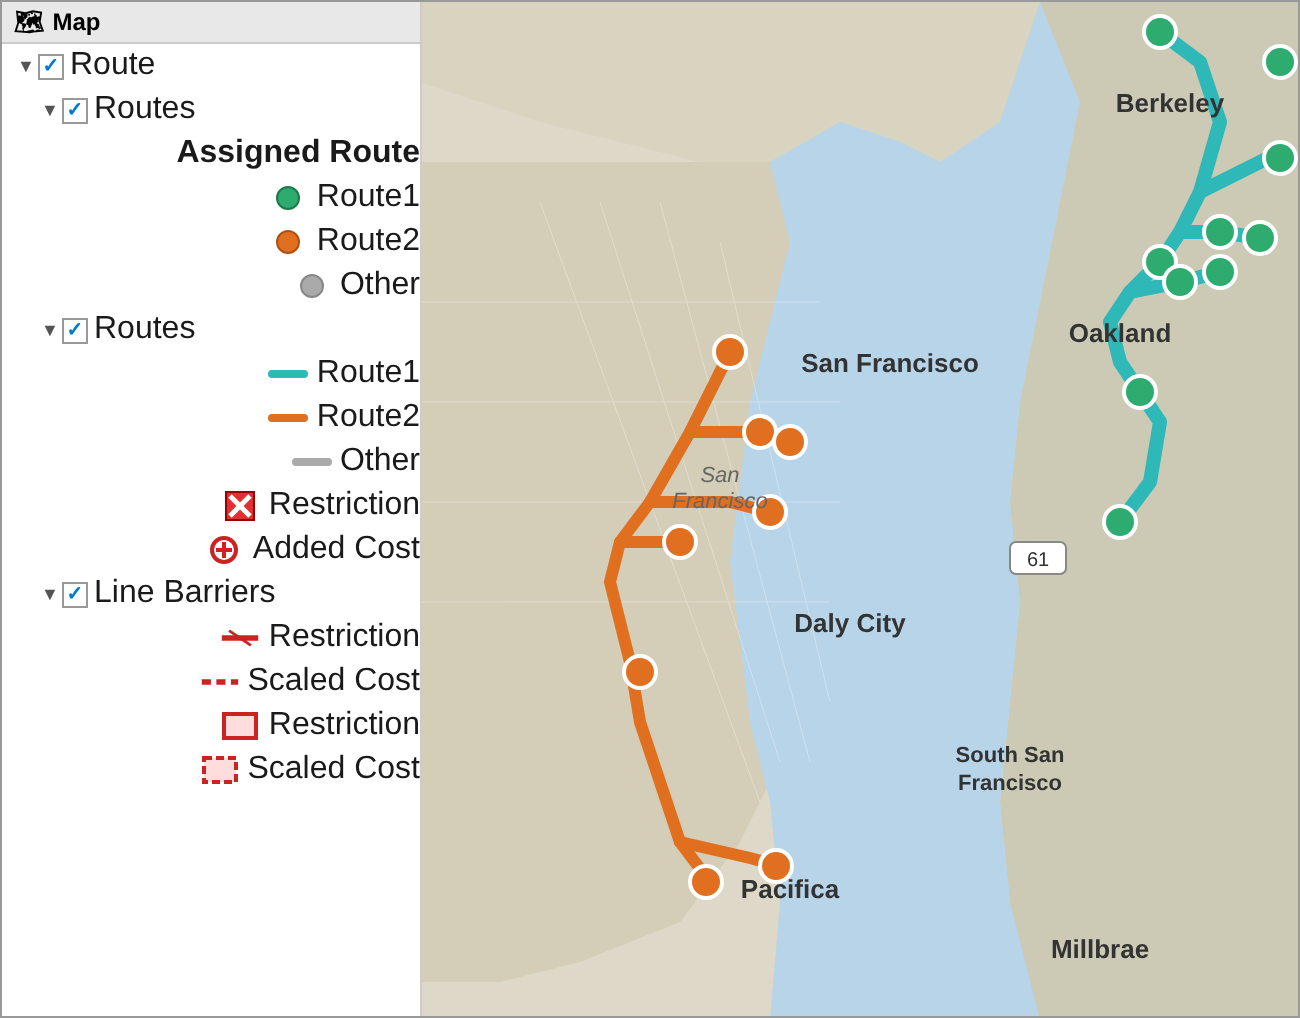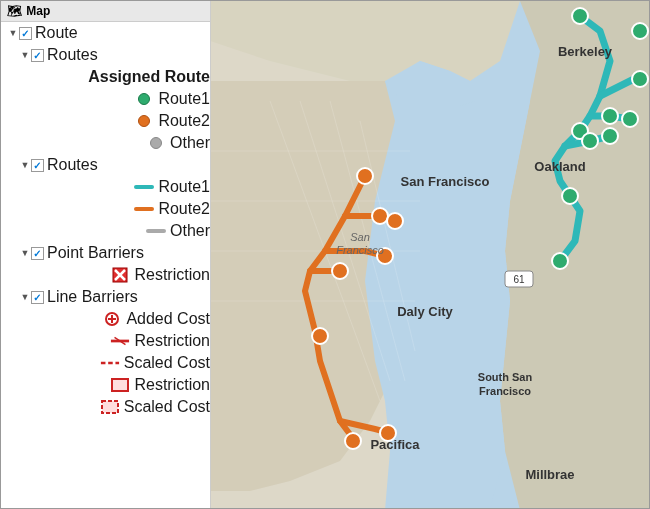--- a/index.html
+++ b/index.html
@@ -215,52 +215,47 @@
     <span class="label-text">Route2</span>
   </div>
 
   <div class="tree-item indent3">
     <span class="legend-icon">
       <span class="line-gray"></span>
     </span>
     <span class="label-text">Other</span>
   </div>
 
-  <div class="tree-item indent2">
-    <span class="arrow down"></span>
-    <span class="checkbox checked"></span>
-    <span class="label-text">Point Barriers</span>
-  </div>
 
   <div class="tree-item indent3">
     <span class="legend-icon">
       <svg width="16" height="16" viewBox="0 0 16 16">
         <rect x="1" y="1" width="14" height="14" fill="#e03030" stroke="#900" stroke-width="1"></rect>
         <line x1="3" y1="3" x2="13" y2="13" stroke="white" stroke-width="2.5"></line>
         <line x1="13" y1="3" x2="3" y2="13" stroke="white" stroke-width="2.5"></line>
       </svg>
     </span>
     <span class="label-text">Restriction</span>
   </div>
 
+  <div class="tree-item indent3">
+    <span class="legend-icon">
+      <svg width="16" height="16" viewBox="0 0 16 16">
+        <circle cx="8" cy="8" r="6" fill="white" stroke="#cc2222" stroke-width="2"></circle>
+        <line x1="8" y1="4" x2="8" y2="12" stroke="#cc2222" stroke-width="2"></line>
+        <line x1="4" y1="8" x2="12" y2="8" stroke="#cc2222" stroke-width="2"></line>
+      </svg>
+    </span>
+    <span class="label-text">Added Cost</span>
+  </div>
+
   <div class="tree-item indent2">
     <span class="arrow down"></span>
     <span class="checkbox checked"></span>
     <span class="label-text">Line Barriers</span>
-  </div>
-
-  <div class="tree-item indent3">
-    <span class="legend-icon">
-      <svg width="16" height="16" viewBox="0 0 16 16">
-        <circle cx="8" cy="8" r="6" fill="white" stroke="#cc2222" stroke-width="2"></circle>
-        <line x1="8" y1="4" x2="8" y2="12" stroke="#cc2222" stroke-width="2"></line>
-        <line x1="4" y1="8" x2="12" y2="8" stroke="#cc2222" stroke-width="2"></line>
-      </svg>
-    </span>
-    <span class="label-text">Added Cost</span>
   </div>
 
   <div class="tree-item indent3">
     <span class="legend-icon">
       <svg width="22" height="10" viewBox="0 0 22 10">
         <line x1="1" y1="5" x2="21" y2="5" stroke="#cc2222" stroke-width="3"></line>
         <line x1="5" y1="1" x2="17" y2="9" stroke="#cc2222" stroke-width="1.5"></line>
       </svg>
     </span>
     <span class="label-text">Restriction</span>

